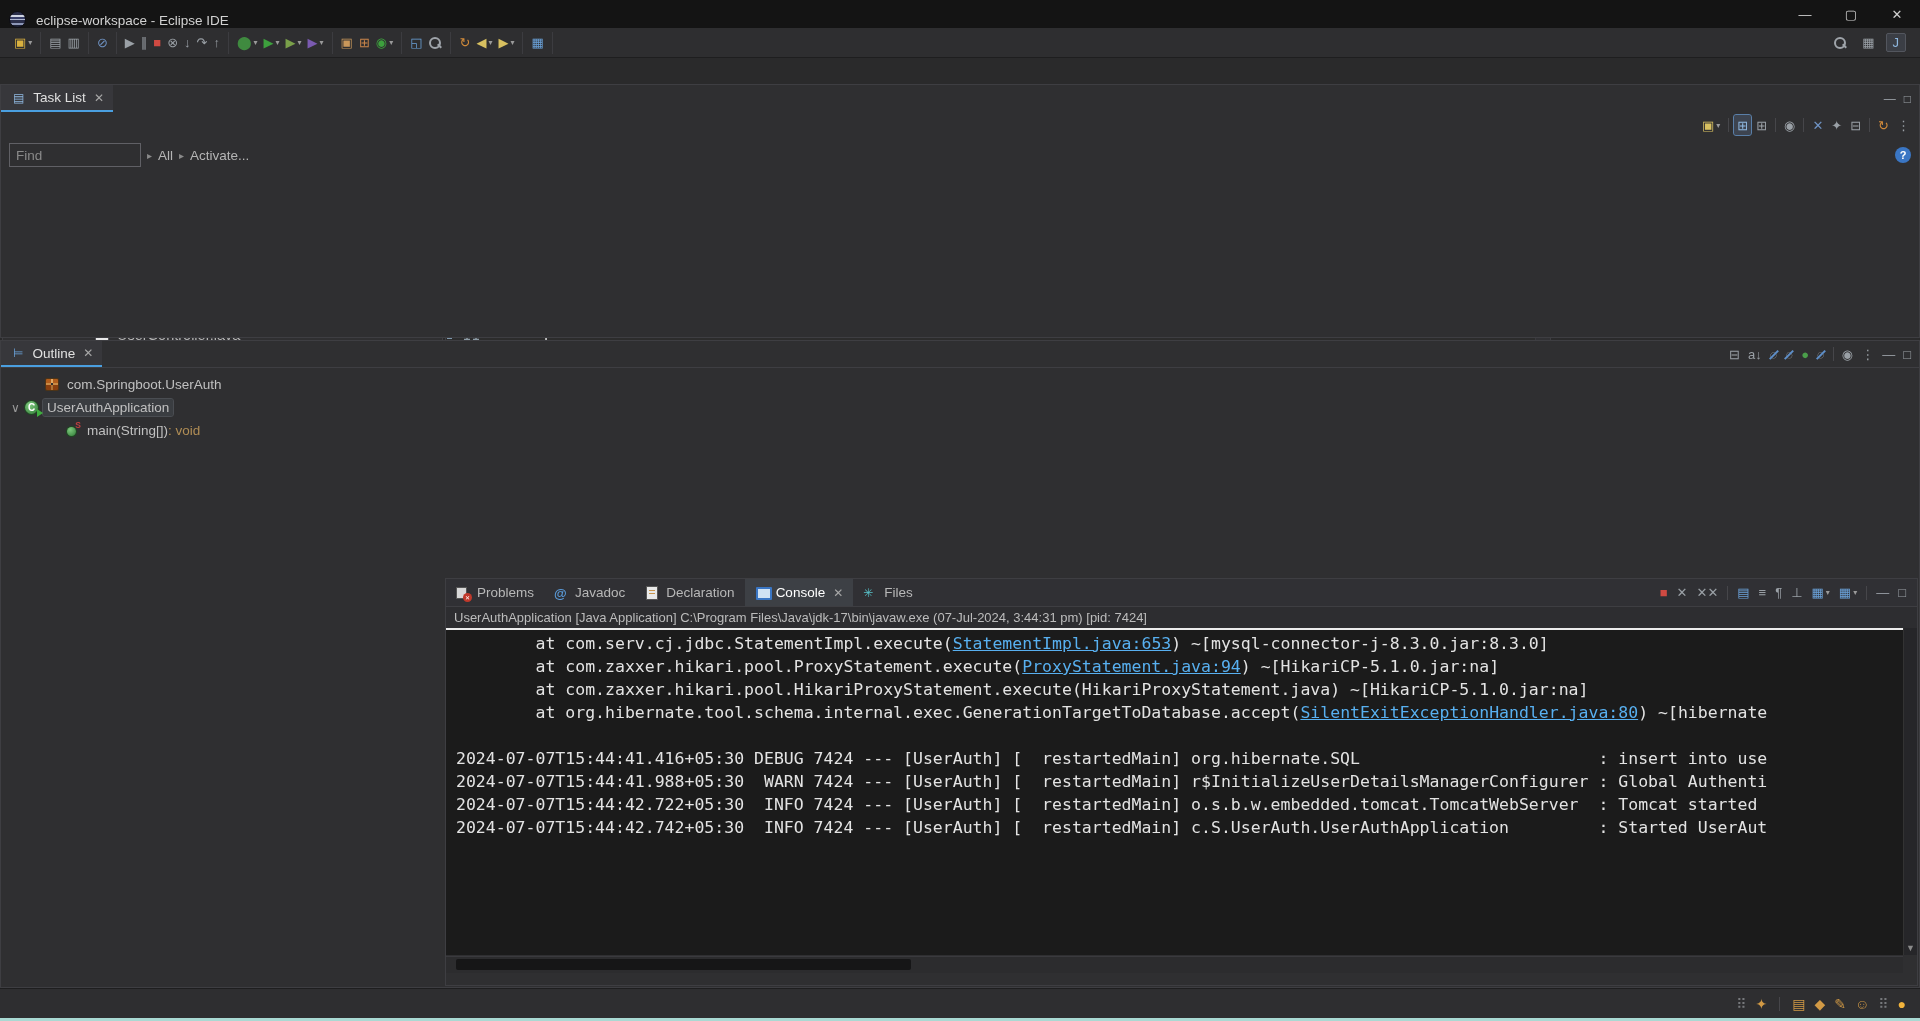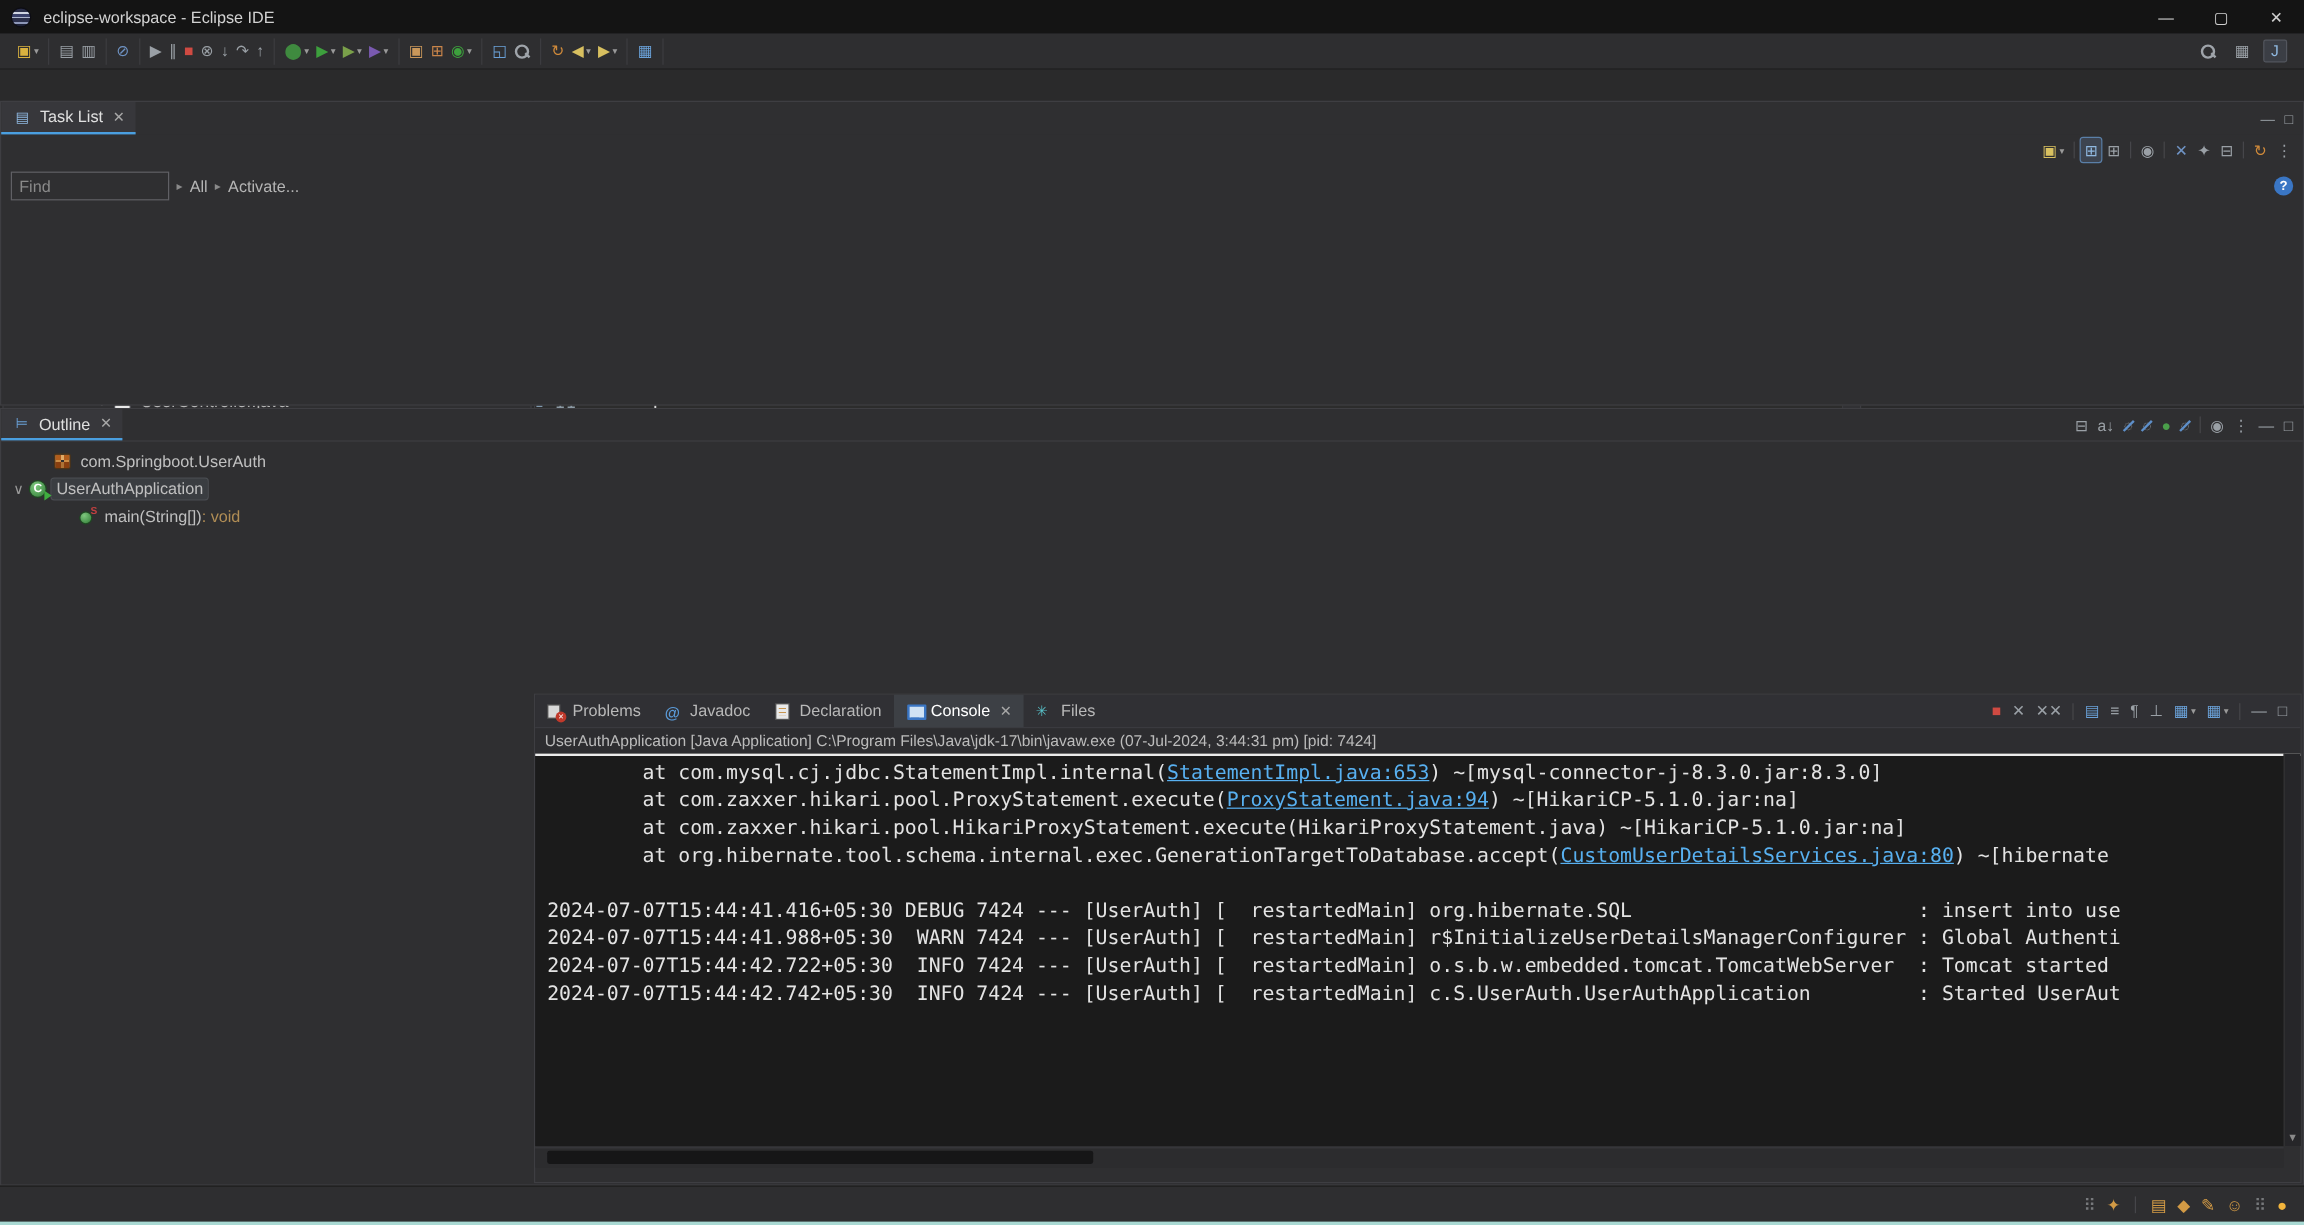--- a/index.html
+++ b/index.html
@@ -3,21 +3,21 @@
 <meta charset="utf-8">
 <style>
   * { margin:0; padding:0; box-sizing:border-box; }
   html,body { background:#222; }
   #root{
     position:relative; width:1920px; height:1021px; overflow:hidden;
     background:#2a2a2b; font-family:"Liberation Sans", sans-serif;
     color:#c8c8c8; font-size:14px; user-select:none;
   }
   
-  .titlebar{ height:28px; background:#141414; display:flex; align-items:center; }
+  .titlebar{ height:28px; background:#141414; display:flex; align-items:flex-end; }
   .tb-logo{ width:17px; height:17px; border-radius:50%; margin:0 10px 0 9px;
     background:linear-gradient(180deg,#2b2f4a 0 20%,#cfd4e2 20% 30%,#39406a 30% 45%,#aeb6cf 45% 55%,#2b2f4a 55% 75%,#8d97b8 75% 85%,#1d2136 85%);
     border:1px solid #0d0d14; }
   .tb-title{ color:#d2d2d2; font-size:13.5px; }
   .tb-controls{ margin-left:auto; display:flex; height:100%; }
   .tb-btn{ width:46px; height:100%; display:flex; align-items:center; justify-content:center;
     color:#cfcfcf; font-size:13px; }
   
   .menubar{ height:26px; background:#2b2b2c; display:flex; align-items:center; padding-left:4px;
     border-bottom:1px solid #242425; }
@@ -780,24 +780,24 @@
             <span class="v-btn">
               <span class="tool-glyph" style="color: rgb(154, 160, 166);">—</span>
             </span>
             <span class="v-btn">
               <span class="tool-glyph" style="color: rgb(154, 160, 166);">□</span>
             </span>
           </div>
       </div>
       <div class="con-title">UserAuthApplication [Java Application] C:\Program Files\Java\jdk-17\bin\javaw.exe  (07-Jul-2024, 3:44:31 pm) [pid: 7424]</div>
       <div class="con-log" id="con-log">
-          <div class="con-line"><span>        at com.mysql.cj.jdbc.StatementImpl.internal(</span><span class="con-link">StatementImpl.java:653</span><span>) ~[mysql-connector-j-8.3.0.jar:8.3.0]</span></div>
+          <div class="con-line"><span>        at com.serv.cj.jdbc.StatementImpl.execute(</span><span class="con-link">StatementImpl.java:653</span><span>) ~[mysql-connector-j-8.3.0.jar:8.3.0]</span></div>
           <div class="con-line"><span>        at com.zaxxer.hikari.pool.ProxyStatement.execute(</span><span class="con-link">ProxyStatement.java:94</span><span>) ~[HikariCP-5.1.0.jar:na]</span></div>
           <div class="con-line"><span>        at com.zaxxer.hikari.pool.HikariProxyStatement.execute(HikariProxyStatement.java) ~[HikariCP-5.1.0.jar:na]</span></div>
-          <div class="con-line"><span>        at org.hibernate.tool.schema.internal.exec.GenerationTargetToDatabase.accept(</span><span class="con-link">CustomUserDetailsServices.java:80</span><span>) ~[hibernate</span></div>
+          <div class="con-line"><span>        at org.hibernate.tool.schema.internal.exec.GenerationTargetToDatabase.accept(</span><span class="con-link">SilentExitExceptionHandler.java:80</span><span>) ~[hibernate</span></div>
           <div class="con-line"><span></span></div>
           <div class="con-line"><span>2024-07-07T15:44:41.416+05:30 DEBUG 7424 --- [UserAuth] [  restartedMain] org.hibernate.SQL                        : insert into use</span></div>
           <div class="con-line"><span>2024-07-07T15:44:41.988+05:30  WARN 7424 --- [UserAuth] [  restartedMain] r$InitializeUserDetailsManagerConfigurer : Global Authenti</span></div>
           <div class="con-line"><span>2024-07-07T15:44:42.722+05:30  INFO 7424 --- [UserAuth] [  restartedMain] o.s.b.w.embedded.tomcat.TomcatWebServer  : Tomcat started </span></div>
           <div class="con-line"><span>2024-07-07T15:44:42.742+05:30  INFO 7424 --- [UserAuth] [  restartedMain] c.S.UserAuth.UserAuthApplication         : Started UserAut</span></div>
         </div>
       <div class="con-vscroll">
         <span class="arr" style="position:absolute;bottom:0;width:100%;">▼</span>
       </div>
       <div class="con-hscroll">

